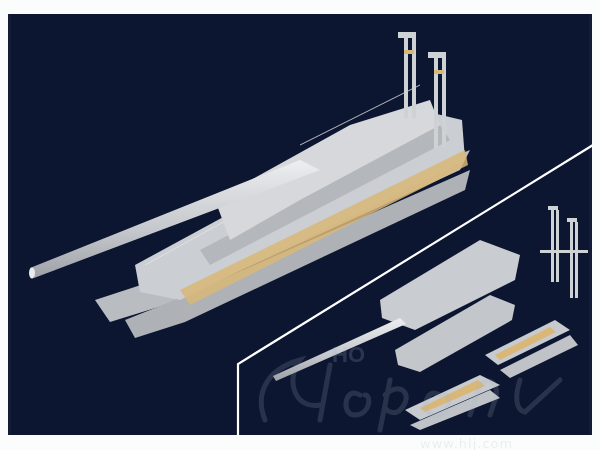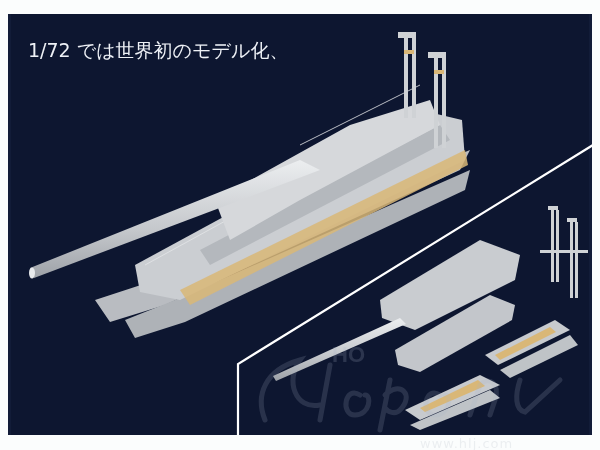--- a/index.html
+++ b/index.html
@@ -105,17 +105,16 @@
       <path d="M360,395 C345,385 340,415 355,415 C370,415 372,395 365,395"></path>
       <path d="M390,380 L380,430 M385,395 C400,380 415,395 400,410 C395,415 388,412 385,408"></path>
       <path d="M440,395 C425,385 420,415 435,415 C450,415 452,395 445,395"></path>
       <path d="M470,415 L480,385 C490,375 500,385 495,400 L490,415"></path>
       <path d="M520,380 C515,395 515,410 525,412 L560,380"></path>
     </g>
     <text x="332" y="362" fill="#a9b3c7" opacity="0.2" font-size="22" font-weight="bold" font-family="Liberation Sans, sans-serif">HO</text>
   </svg>
 
   <div class="caption">
-    <div>1/72 では世界初のモデル化、</div>
   </div>
 </div>
 
 <div class="wm-url" style="opacity:0.12;color:#7a8598;">www.hlj.com</div>
 
 </body></html>

